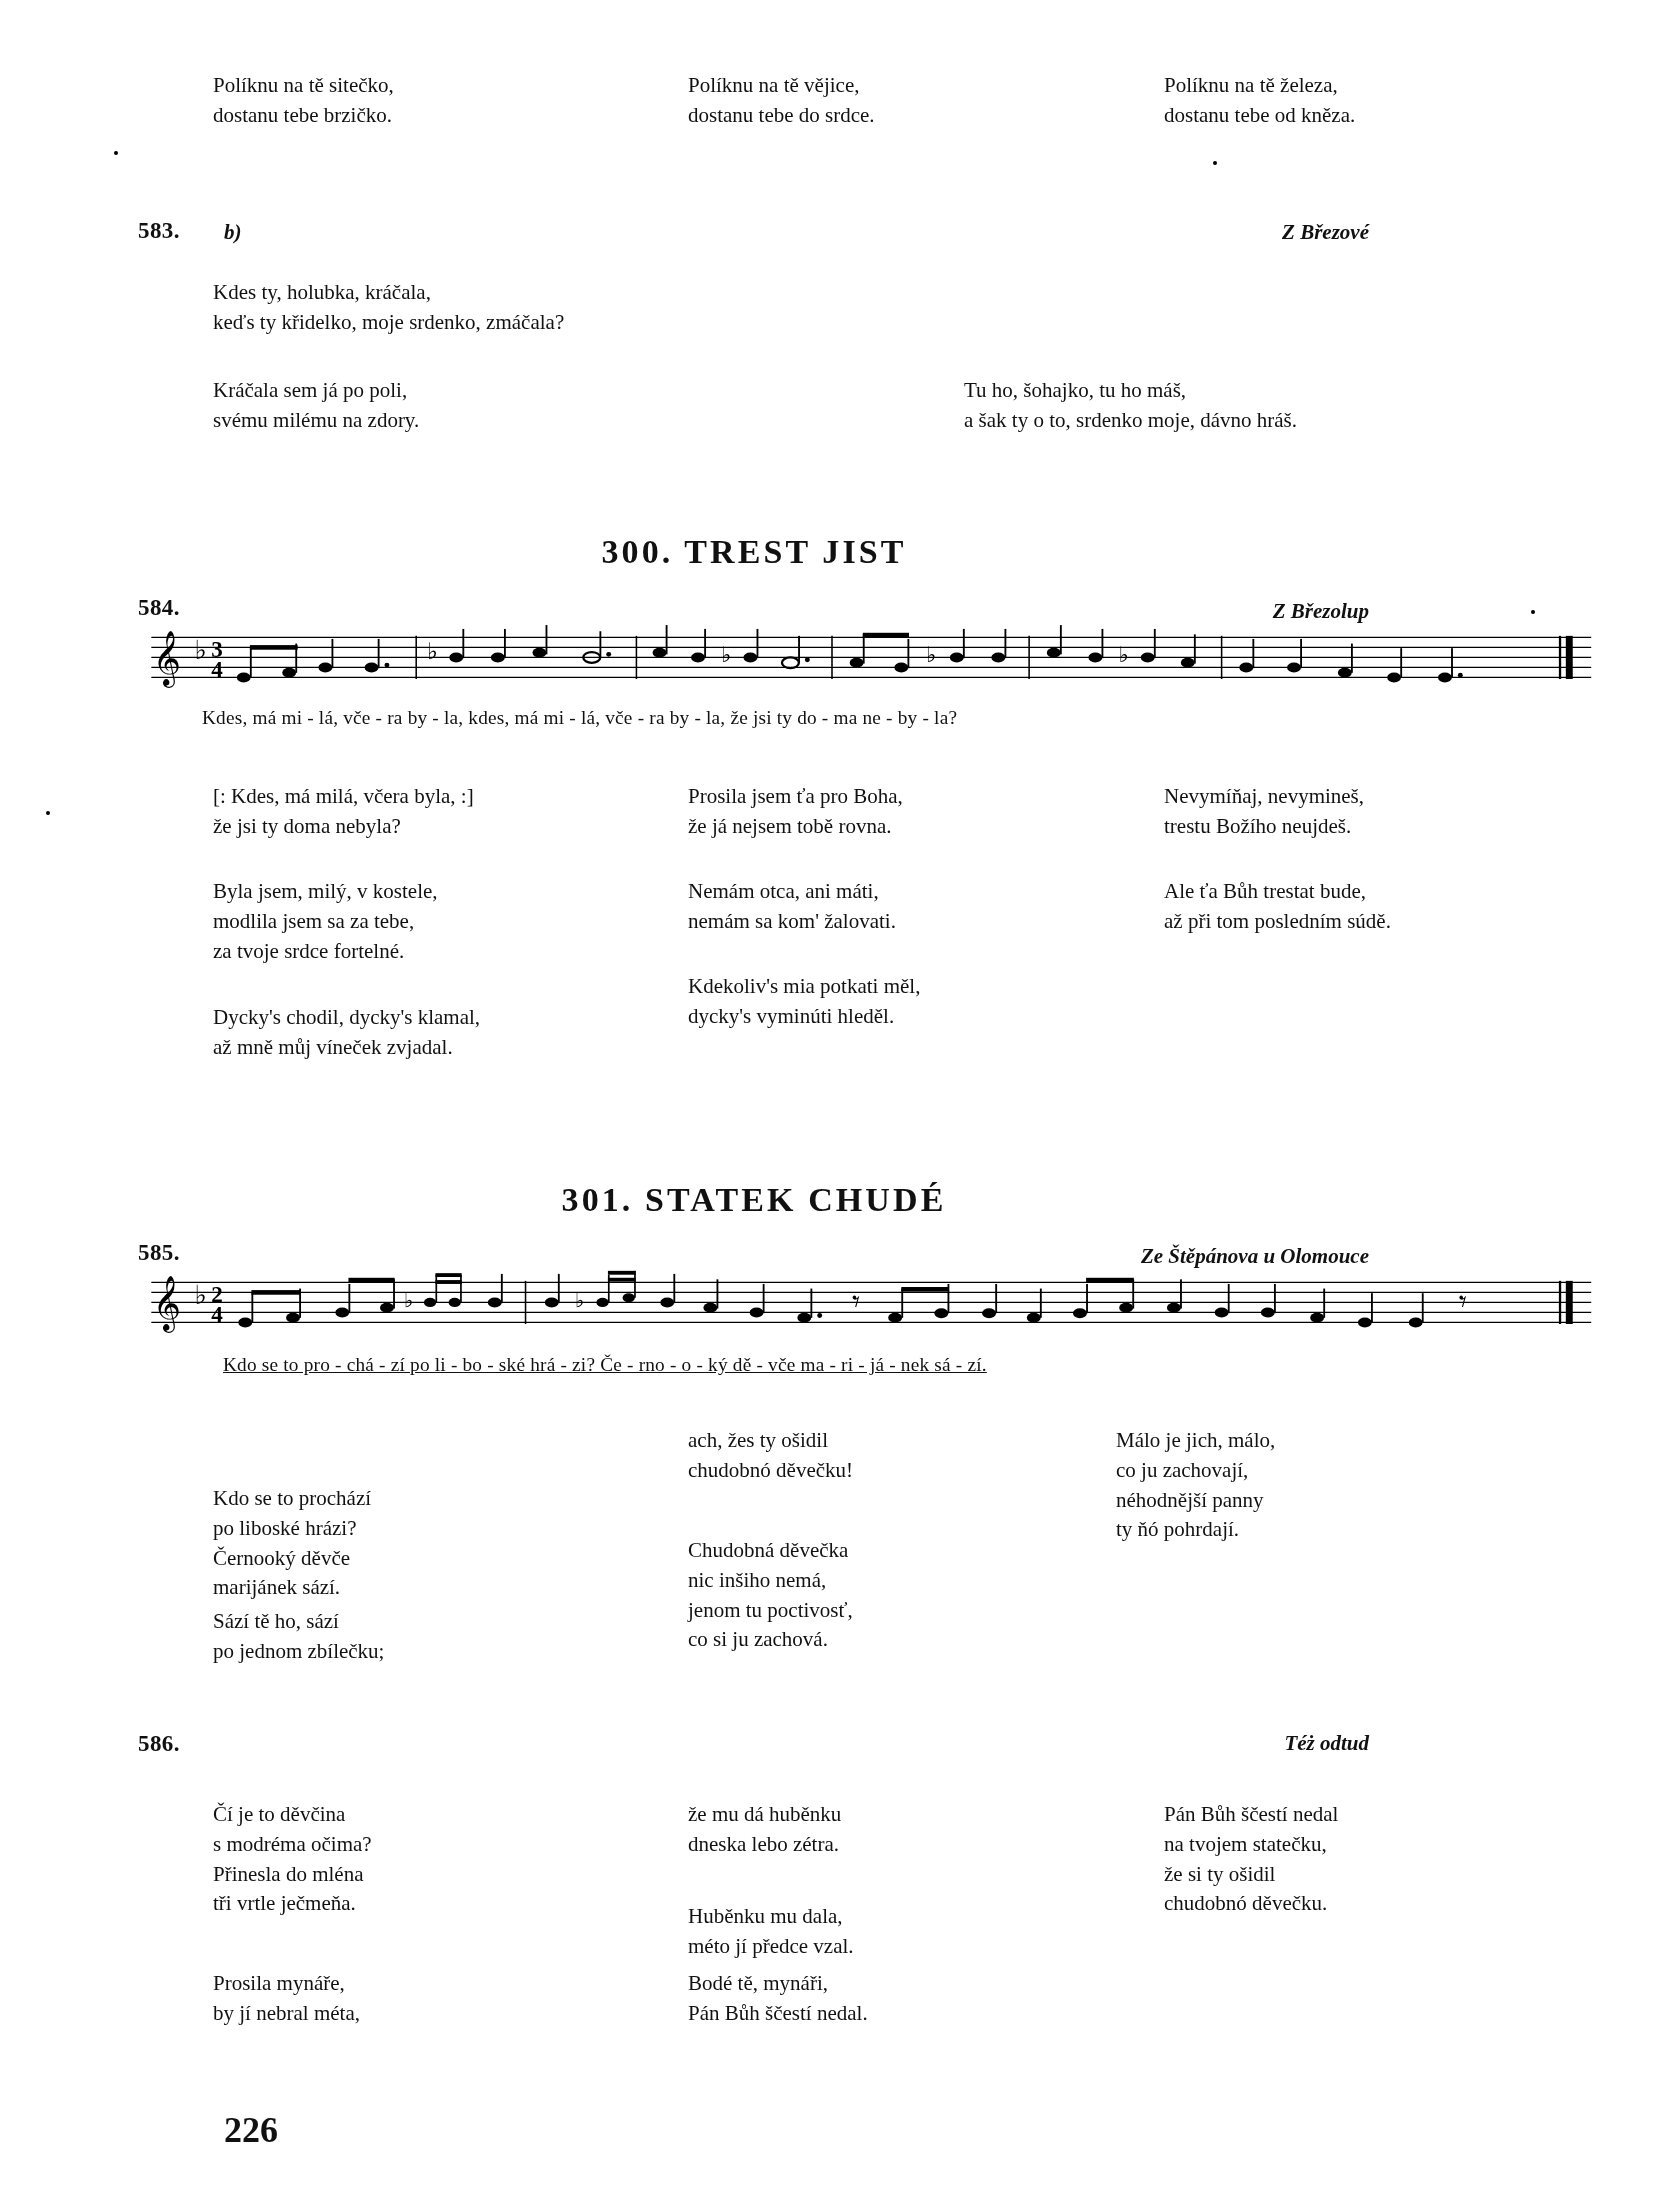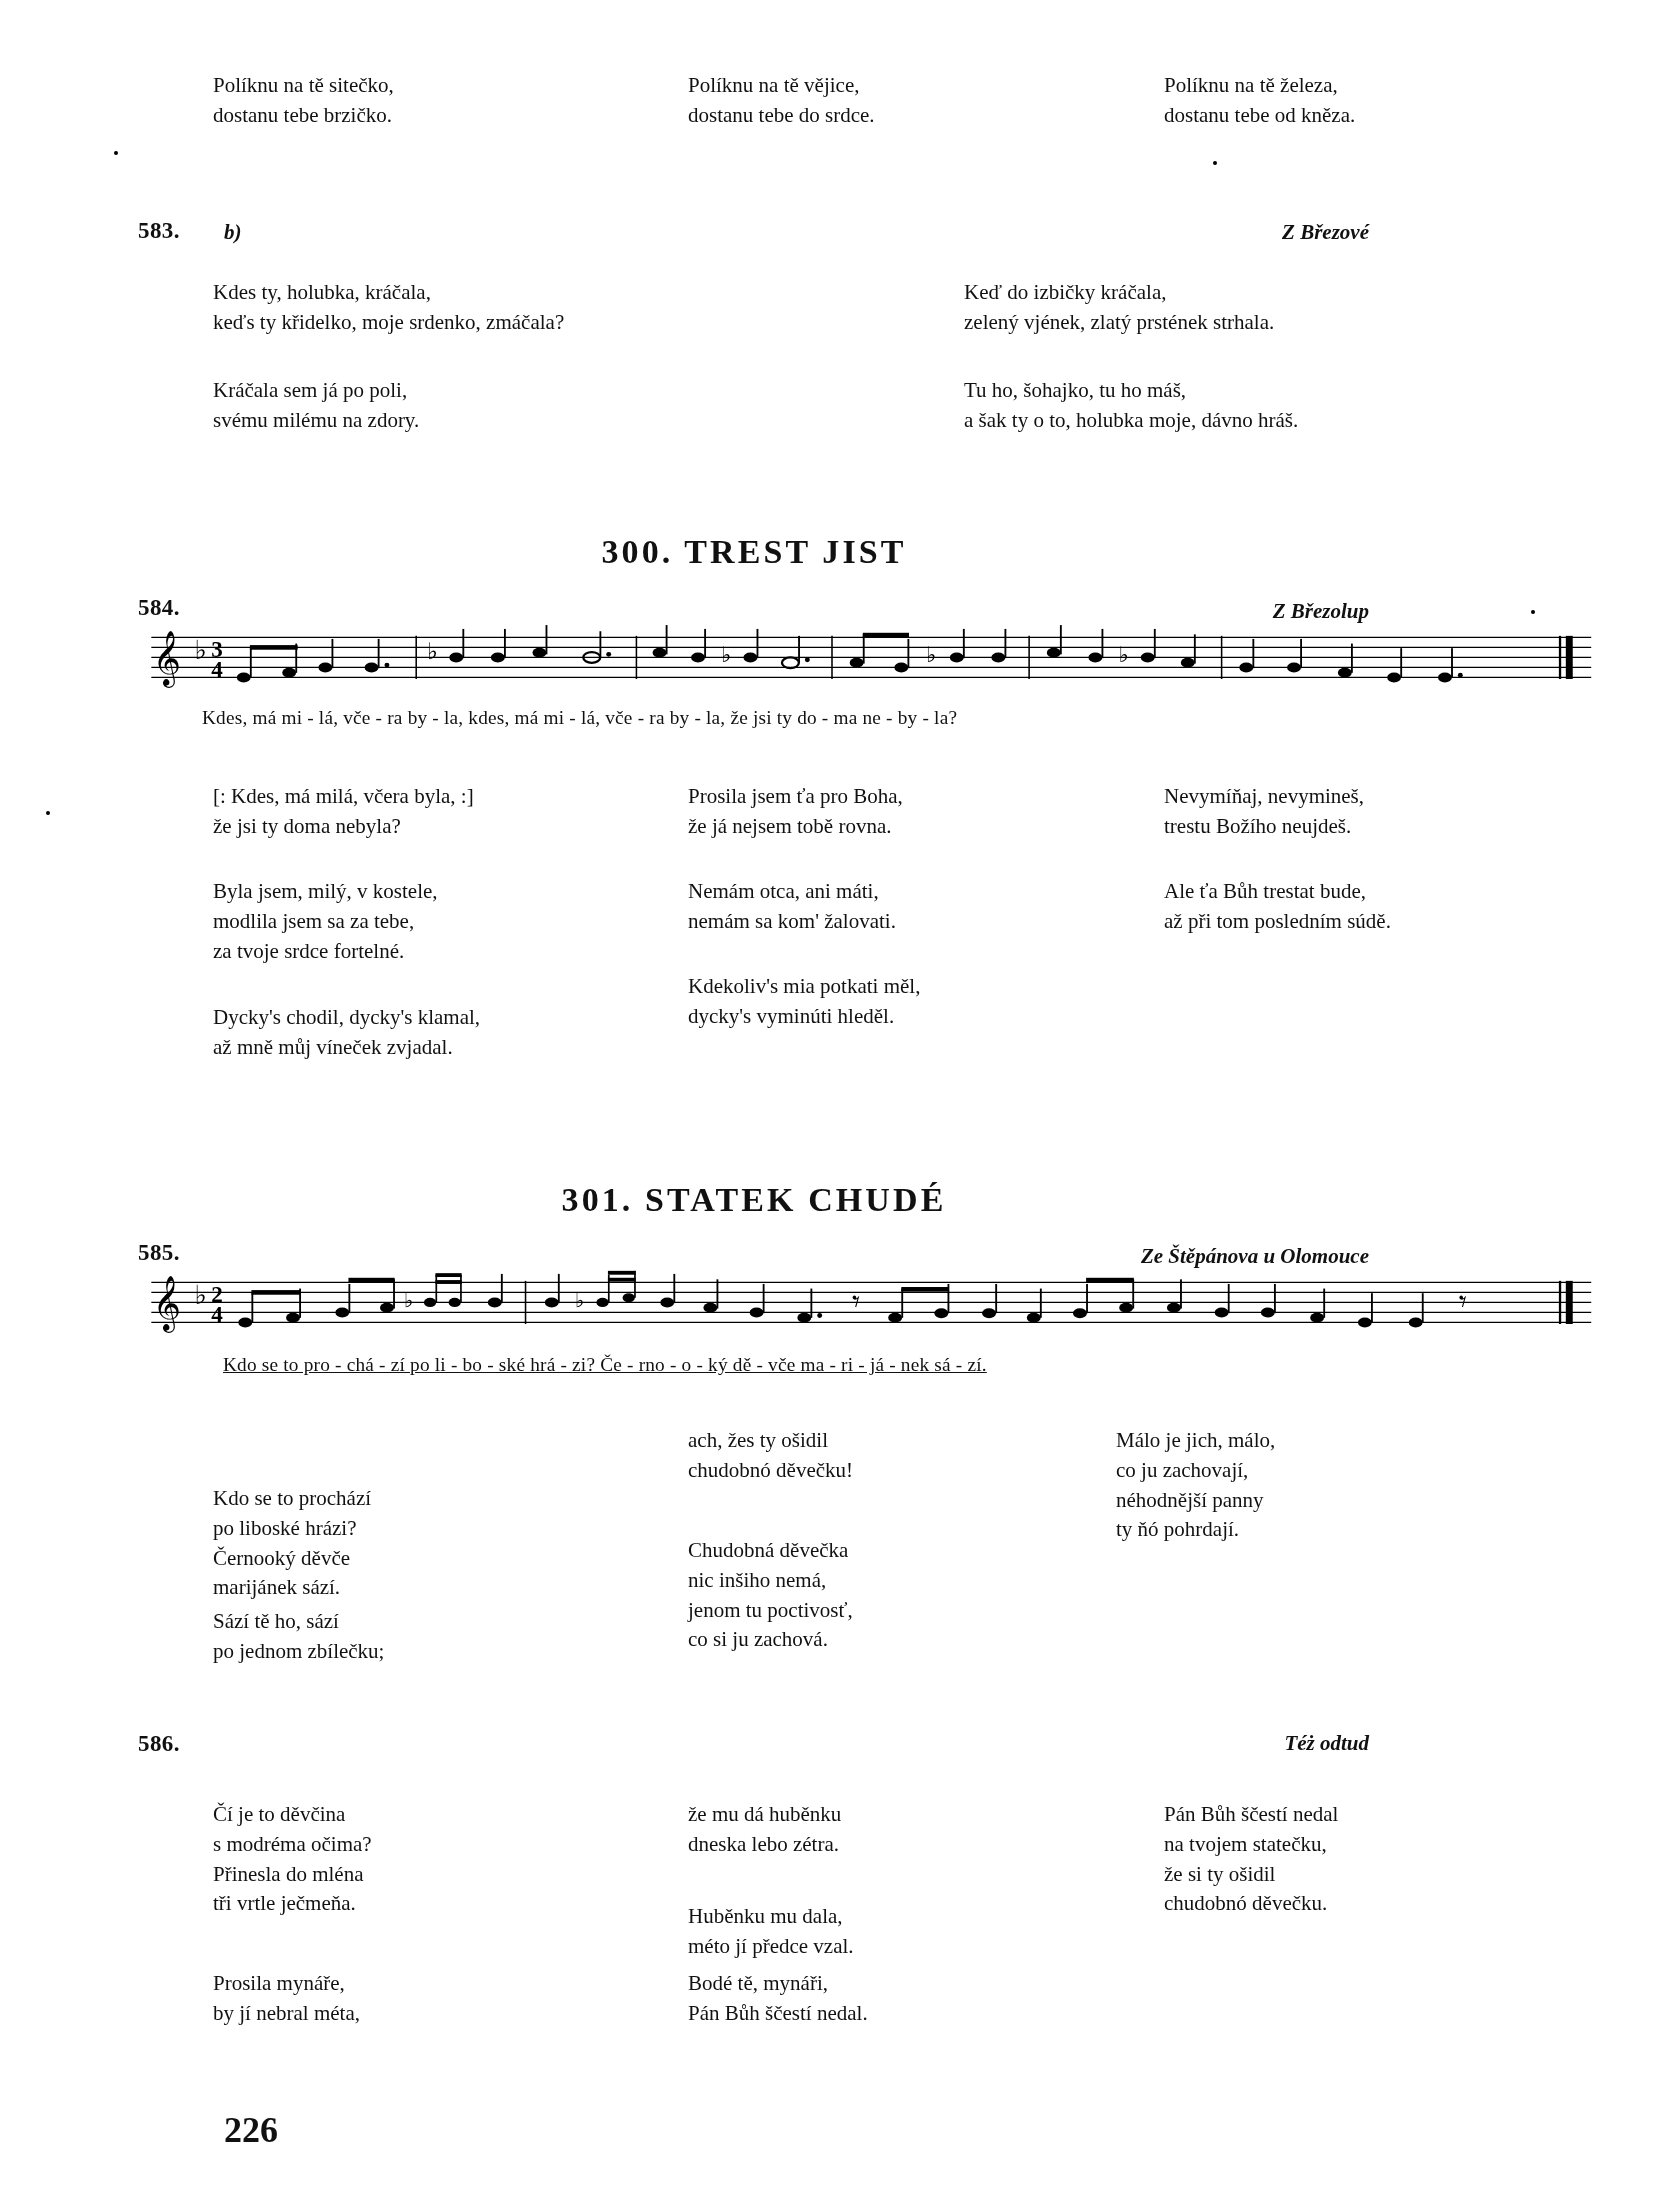--- a/index.html
+++ b/index.html
@@ -54,24 +54,22 @@
 
   <div class="num" style="left:138px;top:218px;">583.</div>
   <div class="italic-b" style="position:absolute;left:224px;top:220px;">b)</div>
   <div class="src" style="right:139px;top:220px;">Z Březové</div>
 
   <div class="col lyr" style="left:213px;top:278px;">Kdes ty, holubka, kráčala,
 keďs ty křidelko, moje srdenko, zmáčala?</div>
   <div class="col lyr" style="left:213px;top:376px;">Kráčala sem já po poli,
 svému milému na zdory.</div>
 
-  <div class="col lyr" style="left:964px;top:278px;">Keď do izbičky kráčala,
-zelený vjének, zlatý prstének strhala.</div>
   <div class="col lyr" style="left:964px;top:376px;">Tu ho, šohajko, tu ho máš,
-a šak ty o to, holubka moje, dávno hráš.</div>
+a šak ty o to, srdenko moje, dávno hráš.</div>
 
   <div class="songtitle" style="top:533px;">300. TREST JIST</div>
   <div class="num" style="left:138px;top:595px;">584.</div>
   <div class="src" style="right:139px;top:599px;">Z Březolup</div>
 
   <div class="staff" style="left:144px;top:622px;">
     <svg width="1453" height="77" viewBox="0 0 1880 100">
       <g stroke="#000" stroke-width="1.6">
         <line x1="6" y1="20" x2="1876" y2="20"></line>
         <line x1="6" y1="33" x2="1876" y2="33"></line>

